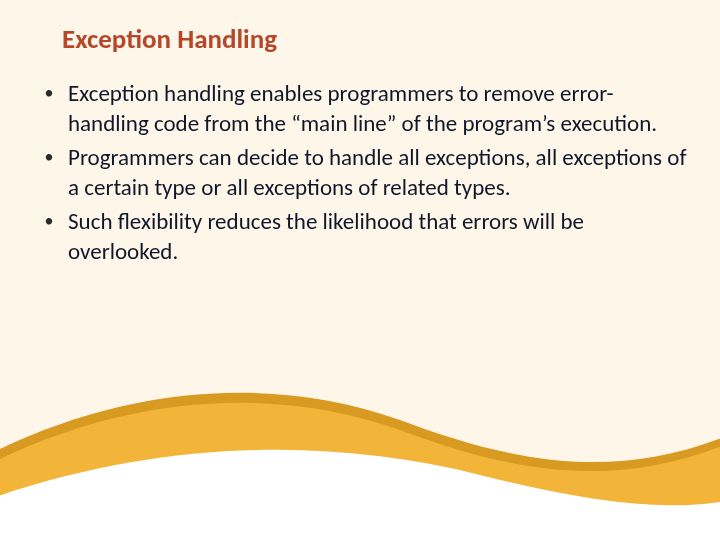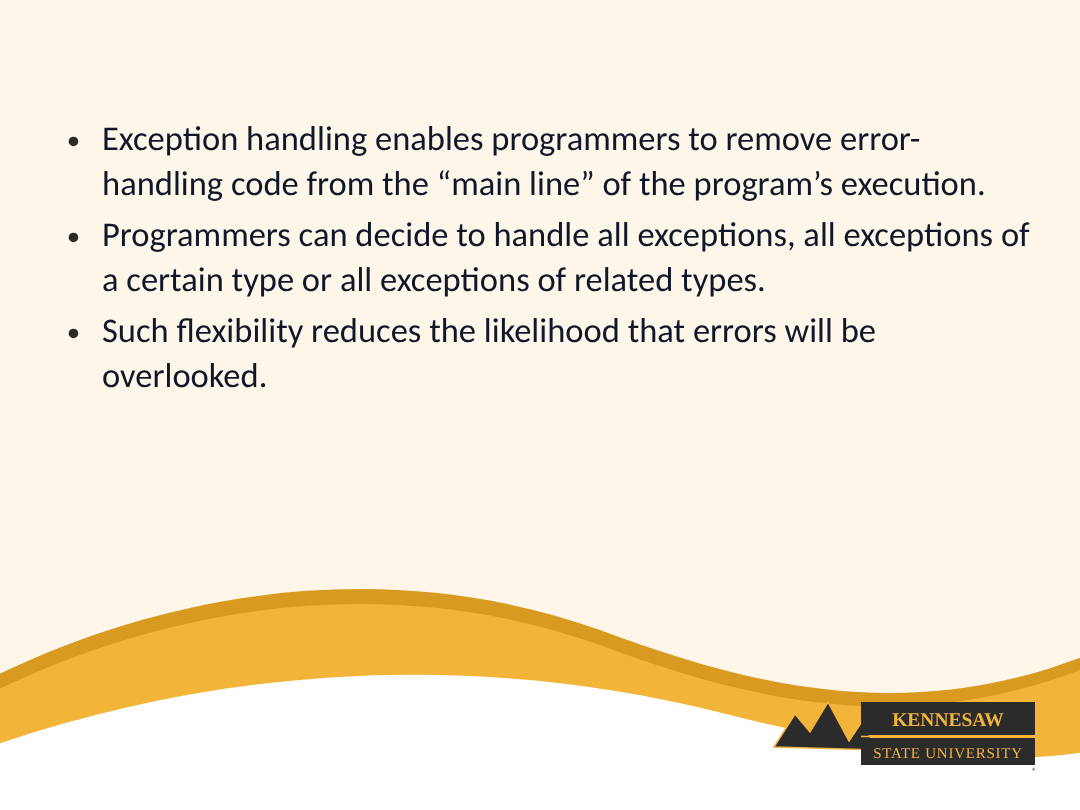--- a/index.html
+++ b/index.html
@@ -80,20 +80,21 @@
     width: 180px;
     height: 58px;
   }
   .logo svg { width: 100%; height: 100%; }
 </style>
 </head>
 <body>
 
 <div class="slide">
 
+  <div class="title">Exception Handling</div>
 
   <div class="body-area">
     <ul class="bullets">
       <li>
         <span class="dot">•</span>
         <span class="txt">Exception handling enables programmers to remove error-handling code from the “main line” of the program’s execution.</span>
       </li>
       <li>
         <span class="dot">•</span>
         <span class="txt">Programmers can decide to handle all exceptions, all exceptions of a certain type or all exceptions of related types.</span>
@@ -107,31 +108,14 @@
 
   <svg class="wave-gold" viewBox="0 0 820 160" preserveAspectRatio="none">
     <path d="M0,120 C140,40 300,20 440,70 C560,115 680,140 820,60 L820,160 L0,160 Z" fill="#f3b43a"></path>
     <path d="M0,118 C140,38 300,18 440,68 C560,113 680,138 820,58 L820,66 C680,146 560,123 440,78 C300,28 140,48 0,128 Z" fill="#d89a20"></path>
   </svg>
 
   <svg class="wave-white" viewBox="0 0 820 120" preserveAspectRatio="none">
     <path d="M0,80 C180,10 360,5 520,45 C640,75 740,90 820,55 L820,120 L0,120 Z" fill="#ffffff"></path>
   </svg>
 
-  <div class="logo">
-    <svg viewBox="0 0 180 58">
-
-      <g transform="translate(4,4)">
-        <path d="M0,32 L14,10 L24,22 L36,2 L50,28 L58,16 L70,34 Z" fill="#2b2b2b" stroke="#f3b43a" stroke-width="1"></path>
-      </g>
-
-      <g>
-        <rect x="62" y="6" width="116" height="22" fill="#2b2b2b"></rect>
-        <text x="120" y="22" text-anchor="middle" font-family="Georgia, 'Times New Roman', serif" font-size="13" font-weight="700" fill="#f3b43a">KENNESAW</text>
-        <rect x="62" y="30" width="116" height="18" fill="#2b2b2b"></rect>
-        <text x="120" y="43" text-anchor="middle" font-family="Georgia, 'Times New Roman', serif" font-size="10" letter-spacing="0.5" fill="#f3b43a">STATE UNIVERSITY</text>
-        <line x1="62" y1="29" x2="178" y2="29" stroke="#f3b43a" stroke-width="1"></line>
-      </g>
-      <text x="176" y="54" font-size="6" fill="#2b2b2b">®</text>
-    </svg>
-  </div>
 
 </div>
 
 </body></html>

